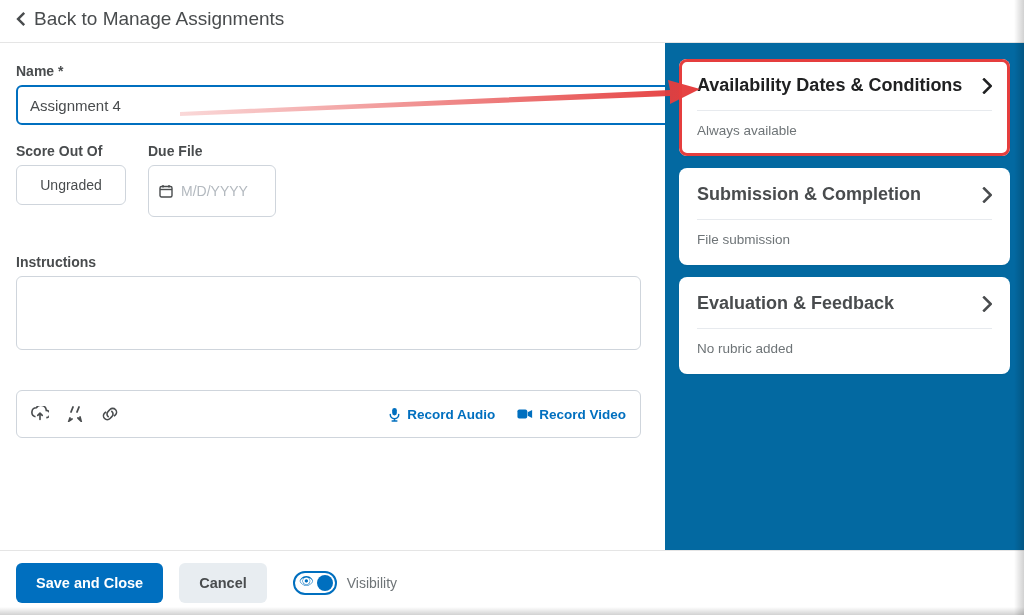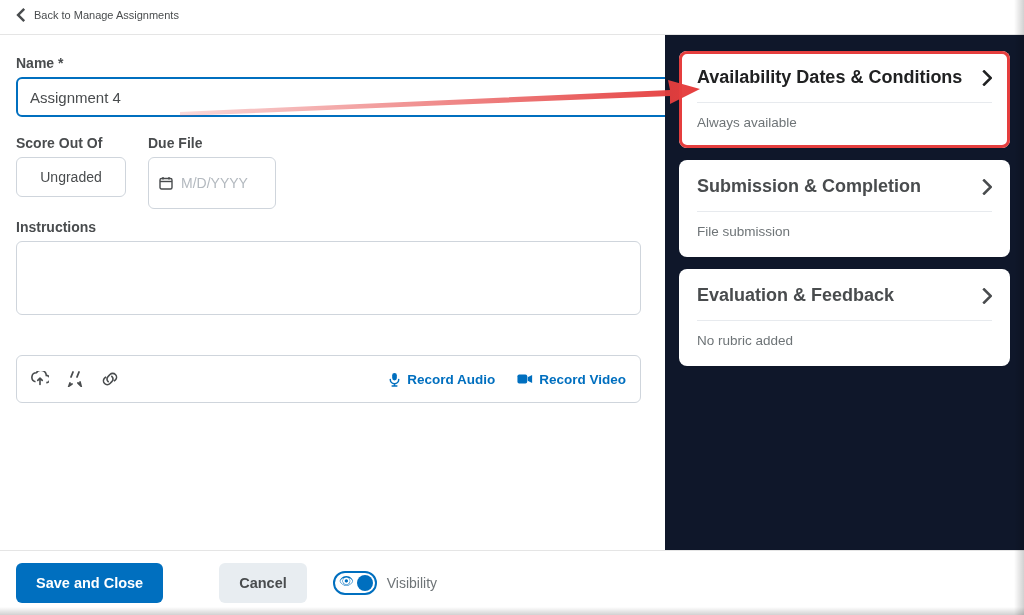--- a/index.html
+++ b/index.html
@@ -1,50 +1,50 @@
 <!DOCTYPE html>
 <html><head>
 <meta charset="utf-8">
 <style>
   * { box-sizing: border-box; margin: 0; padding: 0; }
   html, body { width: 1024px; height: 615px; font-family: -apple-system, BlinkMacSystemFont, "Segoe UI", Arial, sans-serif; background: #fff; color: #202122; overflow: hidden; position: relative; }
   .container { display: flex; flex-direction: column; height: 100%; }
   .topbar { padding: 8px 16px 12px 16px; border-bottom: 1px solid #e5e5e5; display: flex; align-items: center; }
-  .back-link { display: inline-flex; align-items: center; gap: 8px; color: #494c4e; font-size: 11px; cursor: pointer; }
+  .back-link { display: inline-flex; align-items: center; gap: 8px; color: #494c4e; font-size: 19px; cursor: pointer; }
   .back-chev { display: inline-block; transform: rotate(180deg); }
   .body { display: flex; flex: 1; min-height: 0; }
   .main { flex: 0 0 665px; padding: 20px 22px 10px 16px; overflow: hidden; }
-  .side { flex: 1; background: #0f172a; padding: 16px 14px; position: relative; }
+  .side { flex: 1; background: #0369a1; padding: 16px 14px; position: relative; }
   .label { font-size: 14px; font-weight: 600; color: #494c4e; margin-bottom: 6px; display: block; }
   .req { font-weight: 700; }
   .name-input { width: 690px; height: 40px; border: 2px solid #006fbf; border-radius: 6px; padding: 0 12px; font-size: 15px; color: #494c4e; outline: none; }
   .name-input::placeholder { color: #888; }
   .row2 { display: flex; gap: 22px; margin-top: 18px; }
   .score-box { width: 110px; height: 40px; border: 1px solid #cfd5dc; border-radius: 6px; display: flex; align-items: center; justify-content: center; color: #494c4e; font-size: 14px; }
   .date-box { width: 128px; height: 52px; border: 1px solid #cfd5dc; border-radius: 6px; display: flex; align-items: center; gap: 8px; padding: 0 10px; color: #b3b9bf; font-size: 14px; }
   .date-box .cal { color: #494c4e; }
-  .instr-label { margin-top: 10px; }
+  .instr-label { margin-top: 37px; }
   .instr-box { width: 625px; height: 74px; border: 1px solid #cfd5dc; border-radius: 6px; margin-top: 6px; }
   .toolbar-box { width: 625px; height: 48px; border: 1px solid #cfd5dc; border-radius: 6px; margin-top: 40px; display: flex; align-items: center; padding: 0 14px; gap: 18px; }
   .tb-left { display: flex; gap: 18px; align-items: center; color: #494c4e; }
   .tb-spacer { flex: 1; }
   .tb-right { display: flex; gap: 22px; align-items: center; }
   .tb-link { display: inline-flex; align-items: center; gap: 6px; color: #006fbf; font-size: 13.5px; font-weight: 600; cursor: pointer; }
   .panel { background: #fff; border-radius: 8px; padding: 16px 18px 18px 18px; margin-bottom: 12px; box-shadow: 0 1px 2px rgba(0,0,0,0.05); }
   .panel.callout { box-shadow: 0 0 0 3px #e53e3e inset, 0 1px 2px rgba(0,0,0,0.05); }
   .panel-head { display: flex; align-items: center; justify-content: space-between; cursor: pointer; }
   .panel-title { font-size: 18px; font-weight: 700; color: #202122; }
   .panel-title.gray { color: #494c4e; font-weight: 700; }
   .panel-chev { color: #494c4e; }
   .panel-hr { border: 0; border-top: 1px solid #e7eaee; margin: 14px 0 12px 0; }
   .panel-sub { font-size: 13.5px; color: #6e7477; }
   .footer { border-top: 1px solid #e5e5e5; padding: 12px 16px; display: flex; align-items: center; gap: 16px; background: #fff; }
   .btn { height: 40px; border-radius: 6px; padding: 0 20px; font-size: 14.5px; font-weight: 700; cursor: pointer; display: inline-flex; align-items: center; justify-content: center; border: none; }
   .btn-primary { background: #006fbf; color: #fff; }
-  .btn-secondary { background: #e8edf1; color: #494c4e; margin-left: 40px; }
+  .btn-secondary { background: #e8edf1; color: #494c4e; }
   .vis-wrap { display: inline-flex; align-items: center; gap: 10px; margin-left: 10px; }
   .toggle { width: 44px; height: 24px; border: 2px solid #006fbf; border-radius: 14px; position: relative; display: inline-block; cursor: pointer; background: #fff; }
   .toggle .knob { position: absolute; right: 2px; top: 2px; width: 16px; height: 16px; border-radius: 50%; background: #006fbf; }
   .toggle .eye { position: absolute; left: 4px; top: 1px; color: #006fbf; font-size: 12px; }
   .vis-label { color: #6e7477; font-size: 14px; }
   .shadow-r { position: absolute; top: 0; right: 0; width: 10px; height: 100%; pointer-events: none; background: linear-gradient(to right, rgba(0,0,0,0), rgba(0,0,0,0.18)); }
   .shadow-b { position: absolute; left: 0; bottom: 0; width: 100%; height: 8px; pointer-events: none; background: linear-gradient(to bottom, rgba(0,0,0,0), rgba(0,0,0,0.18)); }
   .arrow-svg { position: absolute; left: 180px; top: 74px; width: 520px; height: 50px; pointer-events: none; z-index: 50; }
   svg { display: block; }
 </style>

